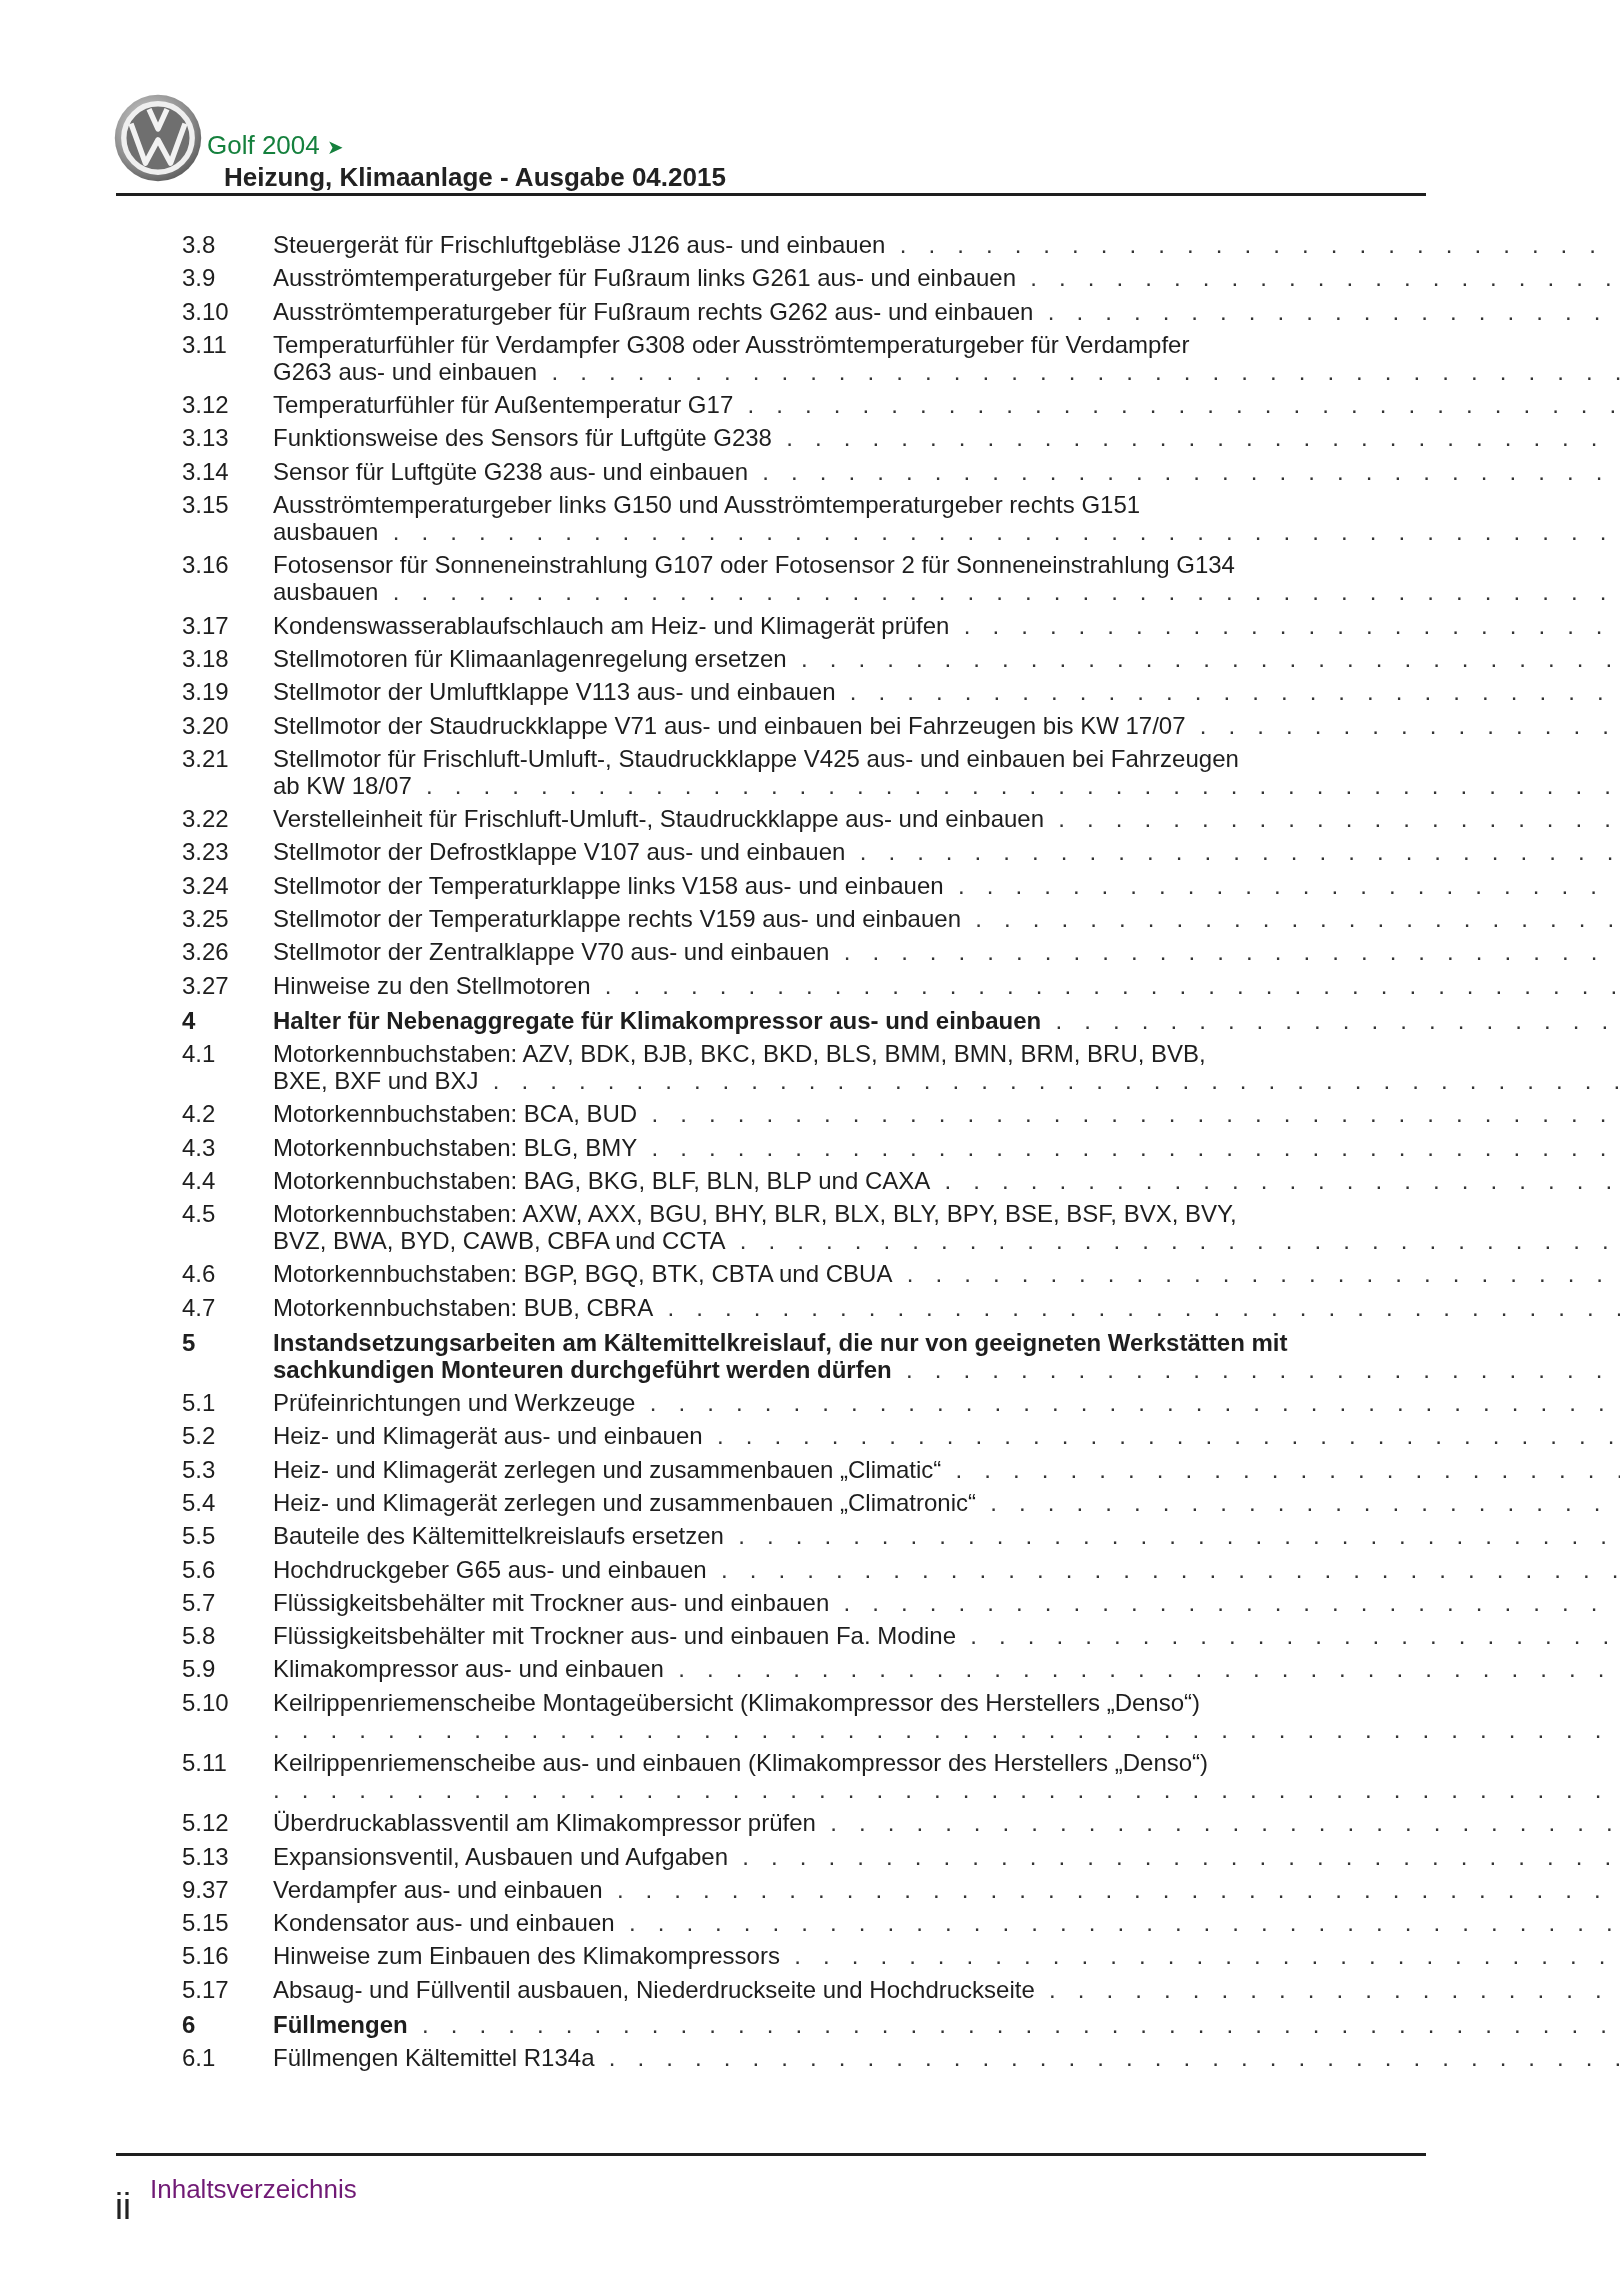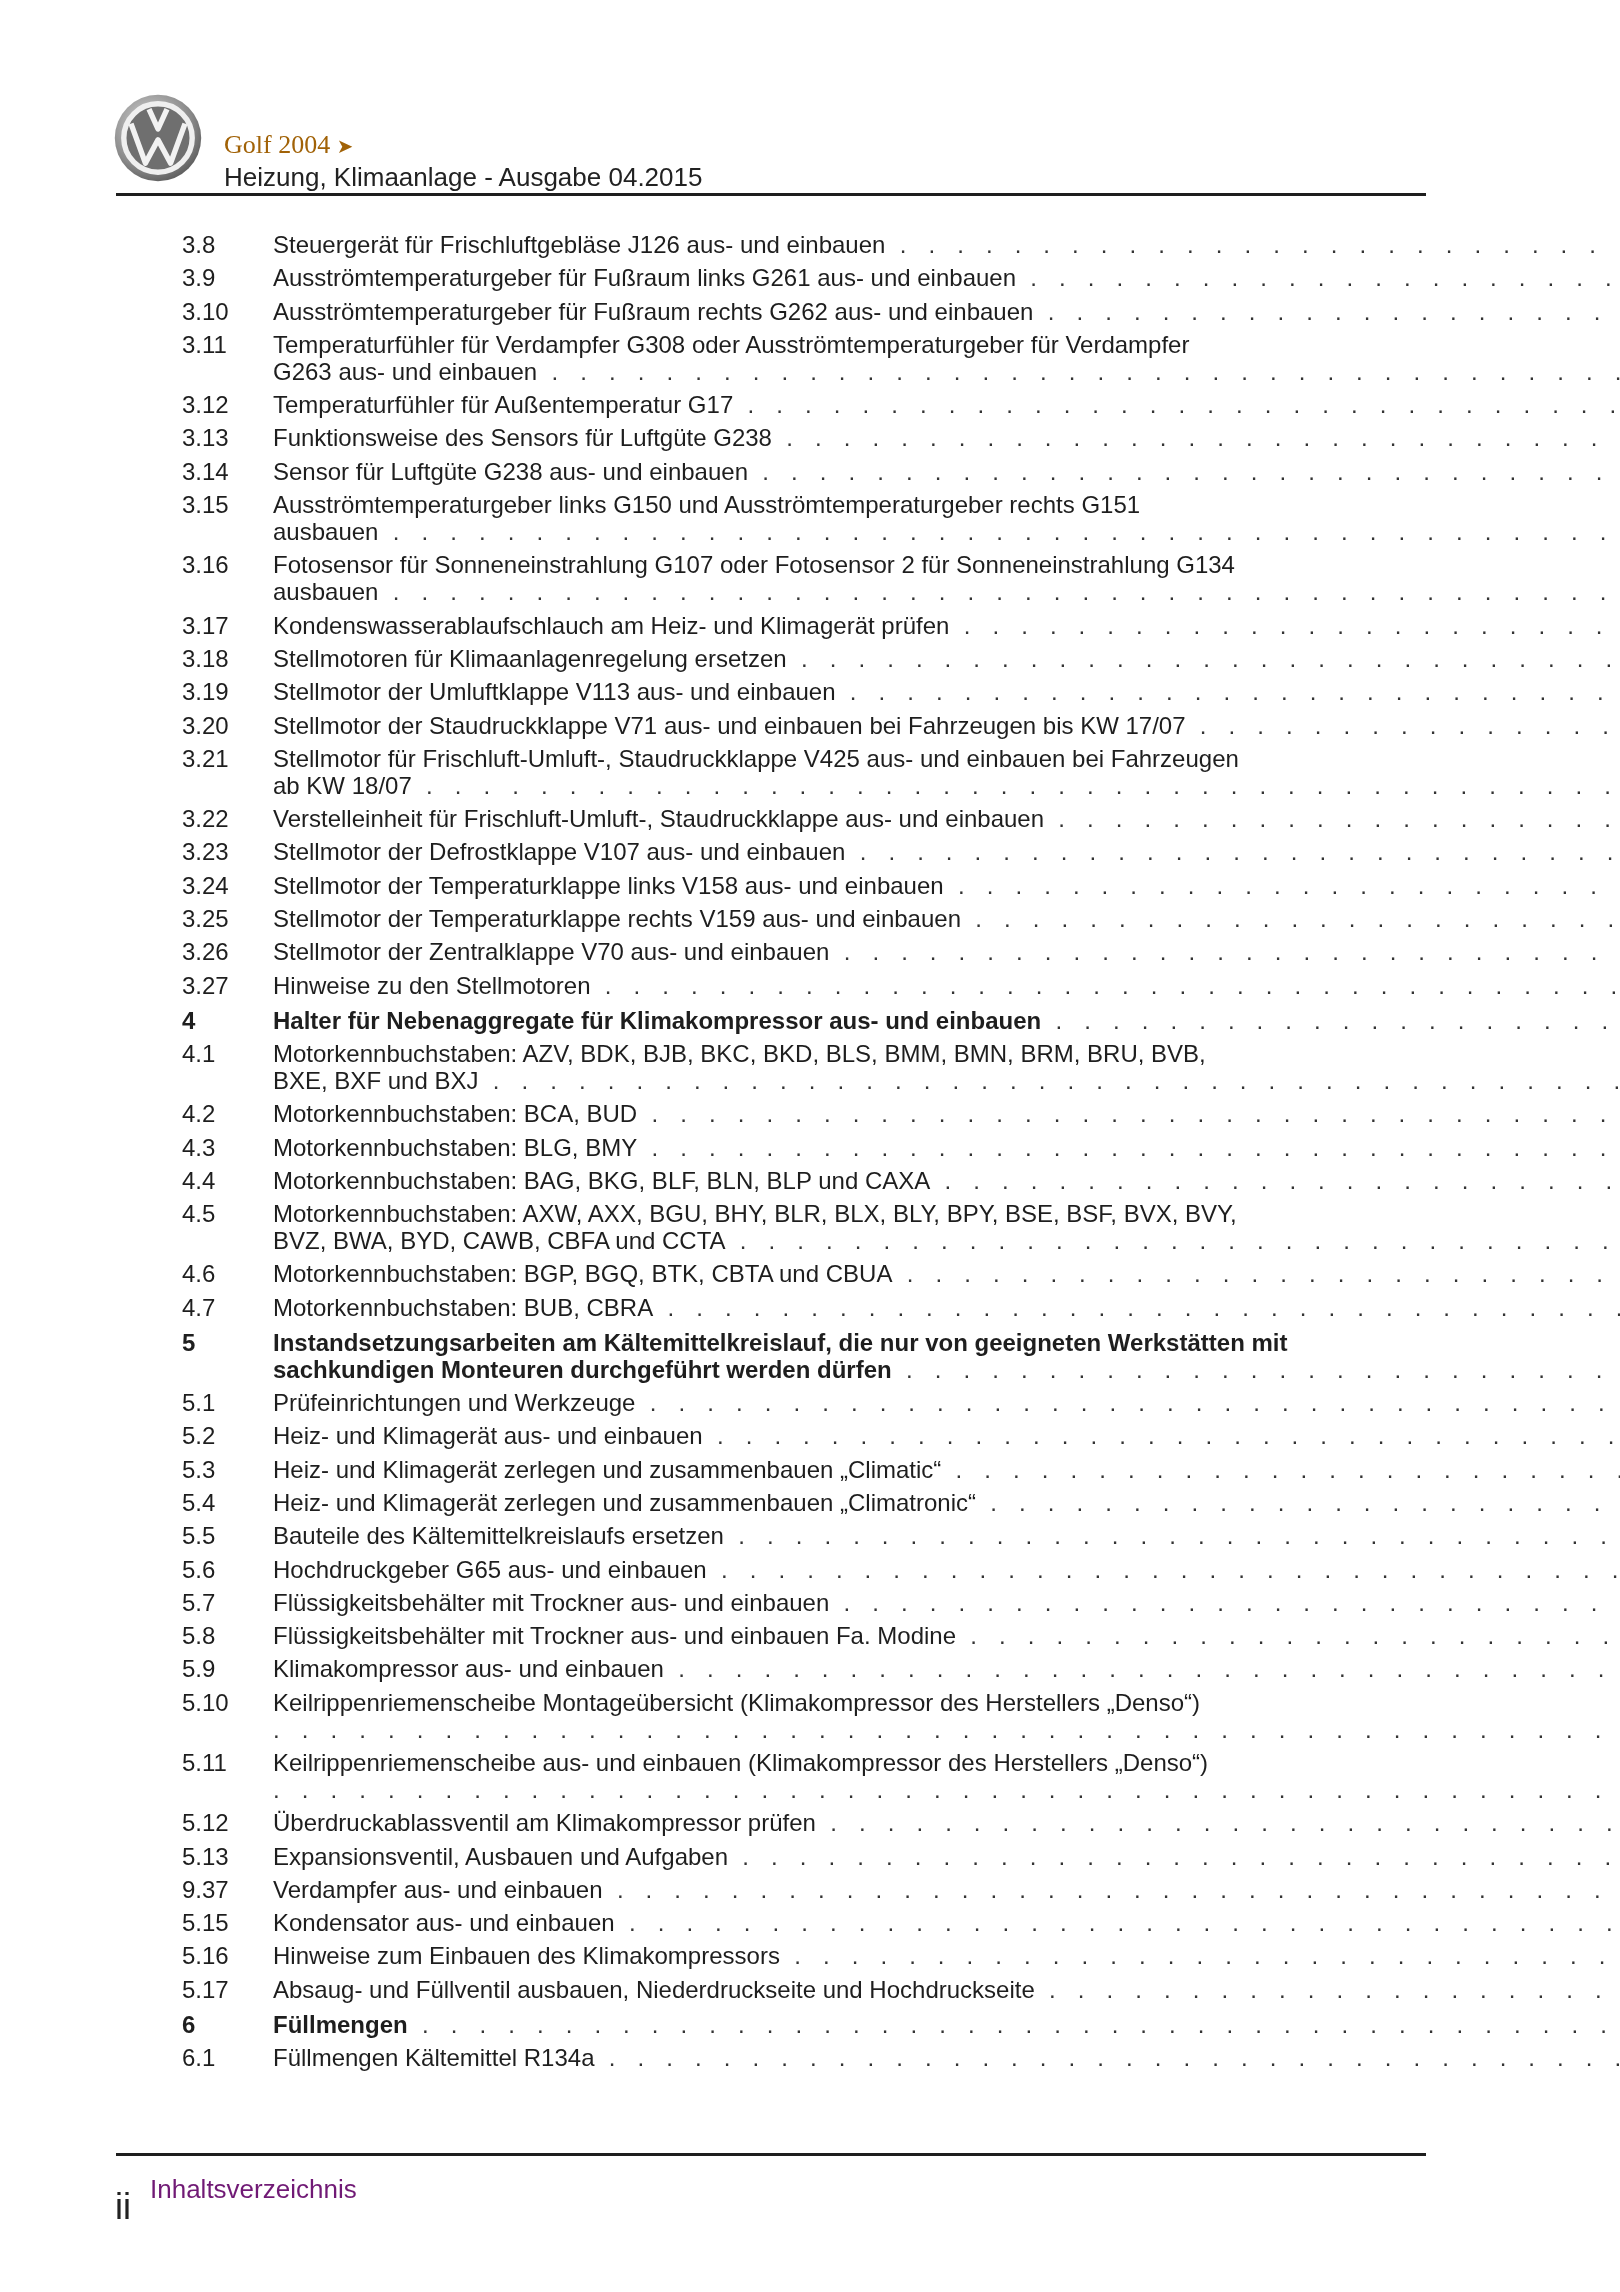--- a/index.html
+++ b/index.html
@@ -1,20 +1,20 @@
 <!DOCTYPE html>
 <html style="font-size:14.3px"><head>
 <meta charset="utf-8">
 <style>
   html, body { margin: 0; padding: 0; background: #ffffff; }
   body { width: 1620px; height: 2293px; position: relative; overflow: hidden;
          font-family: "Liberation Sans", "DejaVu Sans", sans-serif; color: #1e1e1e; }
   .logo { position: absolute; left: 113px; top: 93px; width: 90px; height: 90px; }
-  .hdr-line1 { position: absolute; left: 224px; top: 130px; font-size: 26px; line-height: 30px; color: #a16207; font-family: Liberation Serif, serif; }
-  .hdr-line2 { position: absolute; left: 224px; top: 162px; font-size: 26px; line-height: 30px; color: #222; }
+  .hdr-line1 { position: absolute; left: 207px; top: 130px; font-size: 26px; line-height: 30px; color: #15803d; }
+  .hdr-line2 { position: absolute; left: 224px; top: 162px; font-size: 26px; line-height: 30px; color: #222; font-weight: bold; }
   .hdr-rule { position: absolute; left: 116px; top: 193px; width: 1310px; height: 2.7px; background: #1e1e1e; }
   .toc { position: absolute; left: 182px; top: 231px; width: 1245px; }
   .entry { position: relative; display: flex; font-size: 24px; line-height: 27px; margin-bottom: 6.3px; }
   .entry.section { margin-top: 8px; font-weight: bold; }
   .entry .num { width: 91px; flex: none; }
   .entry .body { flex: 1; position: relative; padding-right: 72px; }
   .entry .leader-line { display: flex; align-items: baseline; }
   .entry .leader-line .last { white-space: nowrap; }
   .entry .dots { flex: 1; overflow: hidden; white-space: nowrap; margin-left: 14.3px; margin-right: 14.3px;
                  letter-spacing: 7.7px; font-weight: normal; color: #333; }

